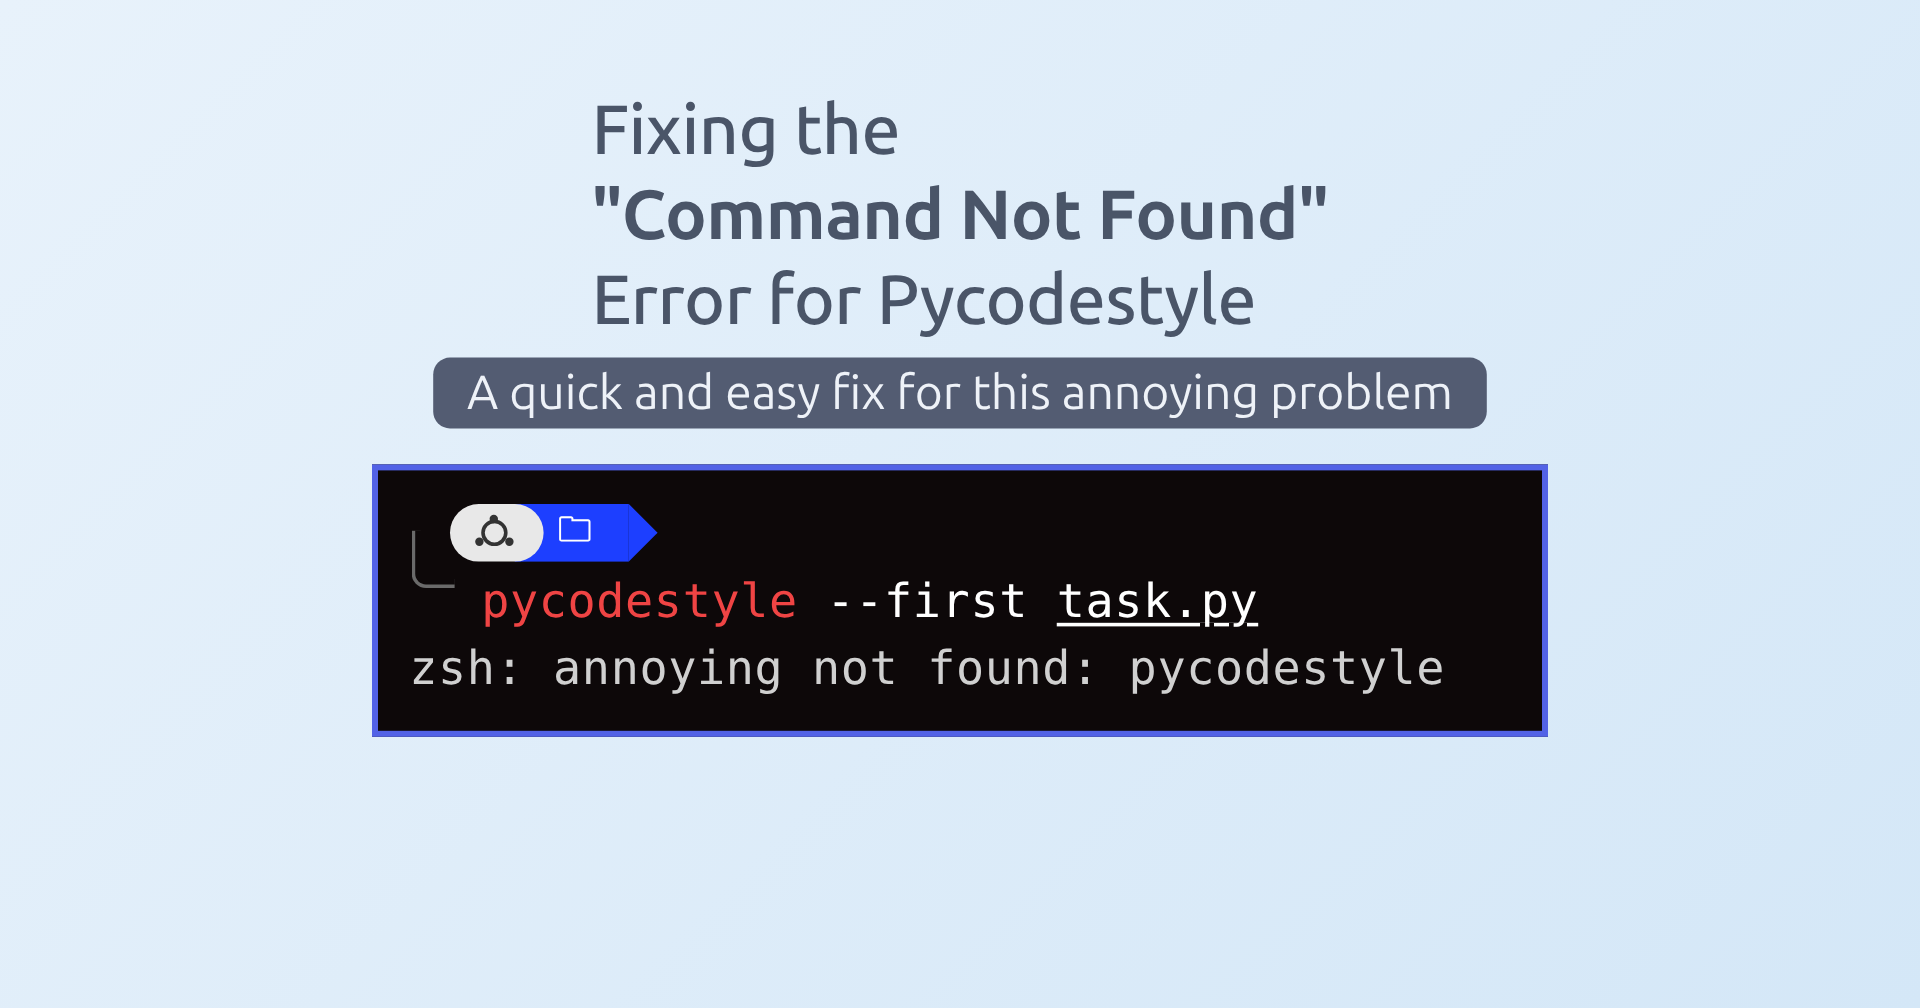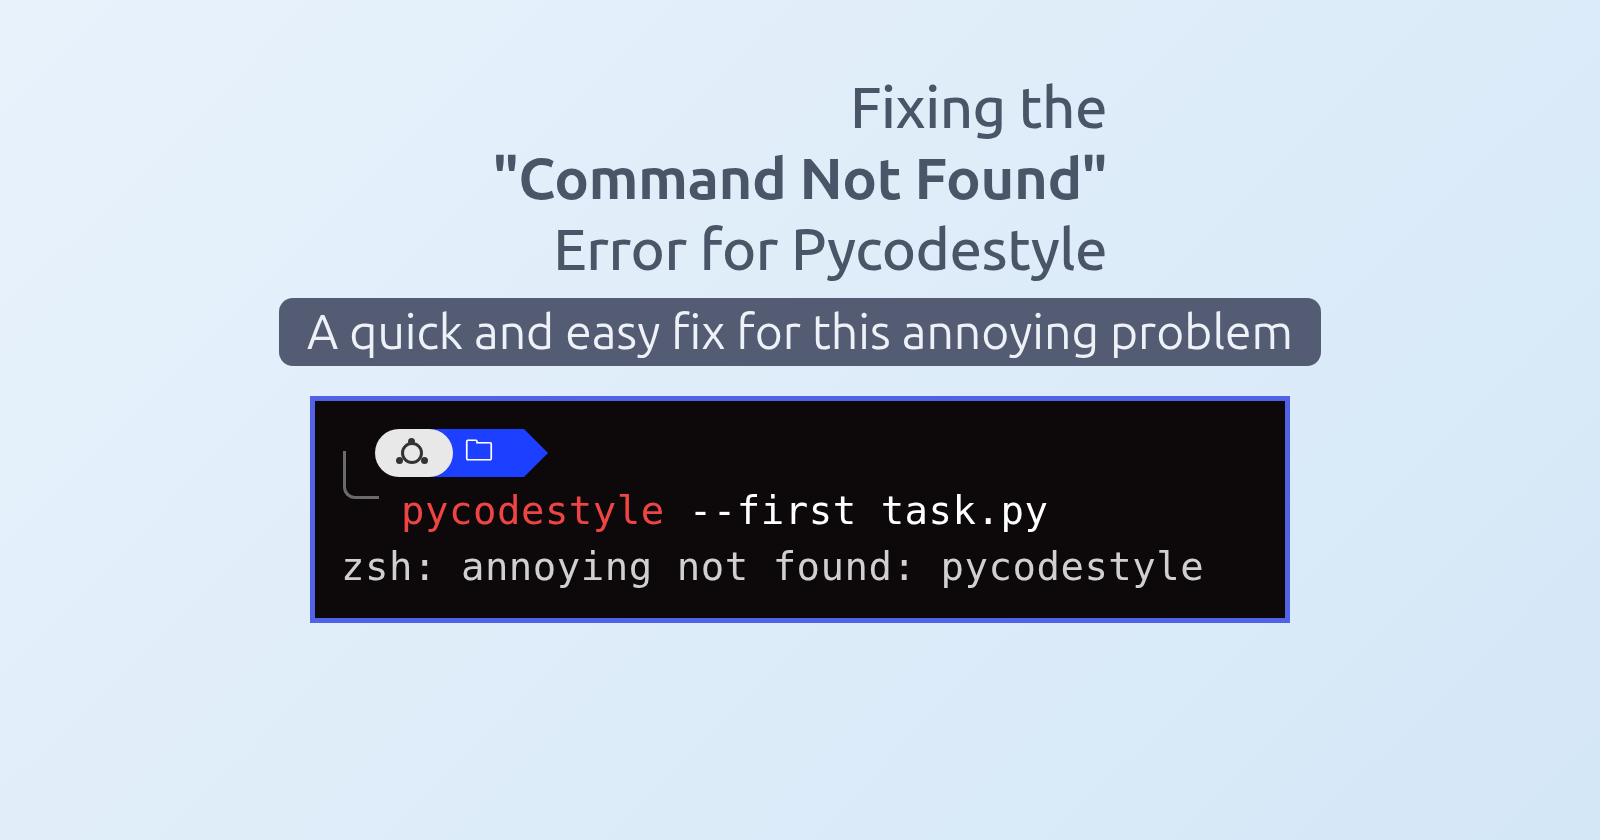--- a/index.html
+++ b/index.html
@@ -6,33 +6,33 @@
   html, body { width: 1600px; height: 840px; overflow: hidden; }
   body {
     background: linear-gradient(135deg, #e8f2fb 0%, #d4e7f7 100%);
     font-family: "Segoe UI", "Ubuntu", "Cantarell", sans-serif;
     display: flex;
     flex-direction: column;
     align-items: center;
     padding-top: 72px;
   }
   .title {
-    text-align: right;
+    text-align: left;
     color: #4a5568;
     font-size: 58px;
     line-height: 1.22;
     font-weight: 500;
     letter-spacing: -0.5px;
   }
   .title .bold { font-weight: 700; }
   .subtitle-pill {
     margin-top: 14px;
     background: #535c72;
     color: #eef2f8;
-    font-size: 48px;
+    font-size: 40px;
     padding: 6px 28px 8px;
     border-radius: 14px;
     font-weight: 400;
   }
   .terminal {
     margin-top: 30px;
     width: 980px;
     background: #0d0809;
     border: 5px solid #5262e6;
     padding: 28px 22px 24px 22px;
@@ -122,21 +122,21 @@
     font-size: 28px;
     line-height: 1;
     position: relative;
     top: -2px;
   }
   .cmd-row {
     padding-left: 64px;
   }
   .cmd-red { color: #ef4444; font-weight: 400; }
   .cmd-arg { color: #ffffff; }
-  .underline { text-underline-offset: 5px; }
+  .underline { text-decoration: underline; text-underline-offset: 5px; }
   .err-row {
     color: #d0d0d0;
     padding-left: 4px;
   }
 </style>
 </head>
 <body>
 
 <div class="title">
   <div>Fixing the</div>

